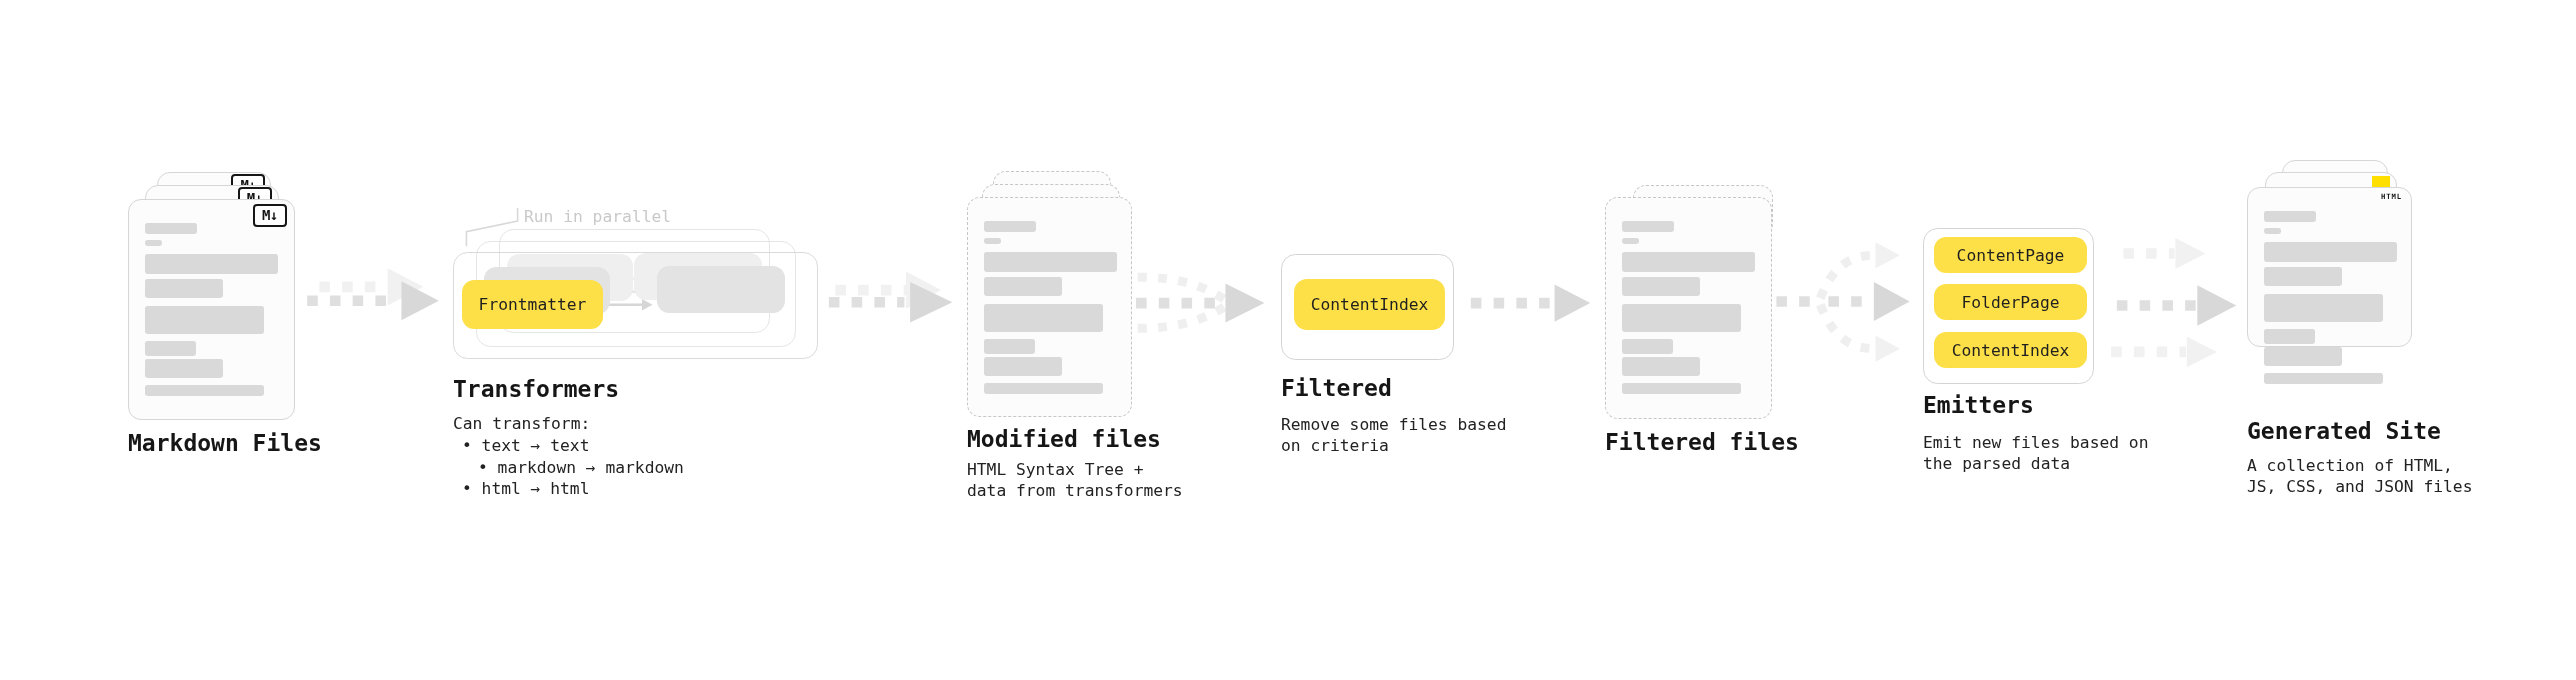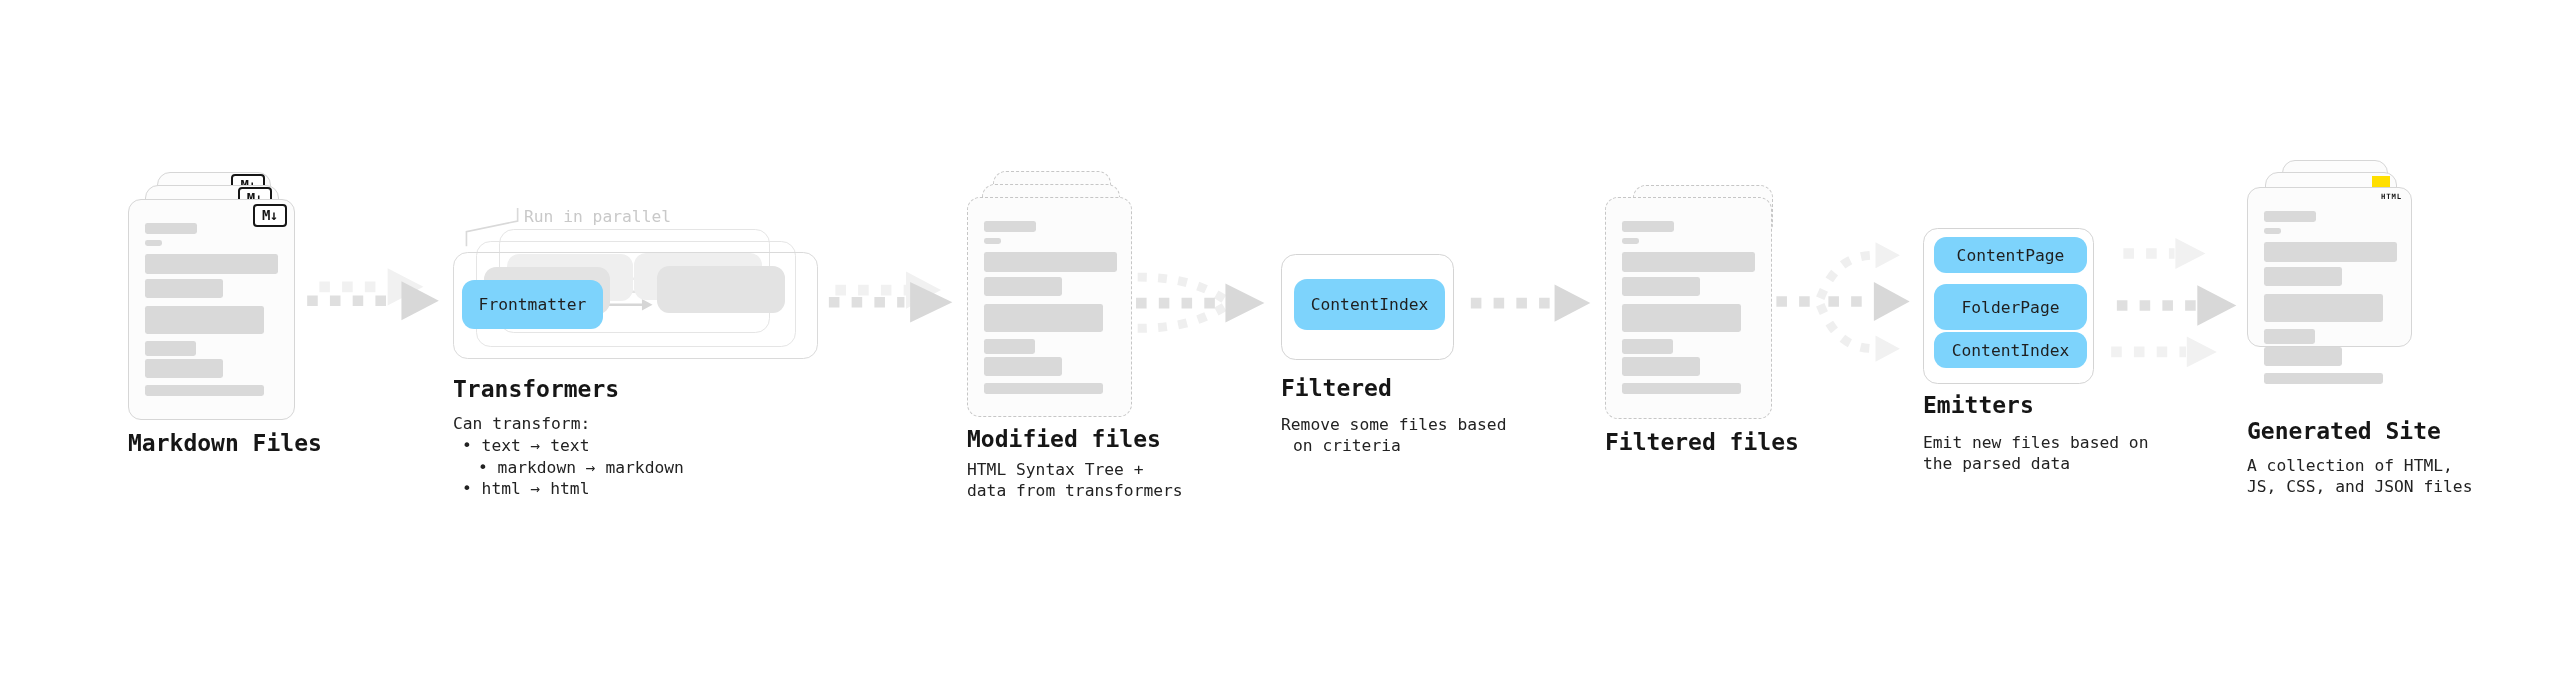--- a/index.html
+++ b/index.html
@@ -14,21 +14,21 @@
 
   
   .md-badge{position:absolute;box-sizing:border-box;width:34px;height:23px;border:2.4px solid #161616;border-radius:4.1px;
     background:#ffffff;color:#161616;font-weight:bold;font-size:14px;line-height:18px;text-align:center;letter-spacing:-0.8px;}
 
   
   .t-box{position:absolute;box-sizing:border-box;border:1.6px solid #e5e5e5;border-radius:14.6px;background:transparent;}
   .t-box.front{border-color:#dadada;}
 
   
-  .pill{position:absolute;box-sizing:border-box;background:#7dd3fc;border-radius:12.2px;display:flex;align-items:center;
+  .pill{position:absolute;box-sizing:border-box;background:#fde047;border-radius:12.2px;display:flex;align-items:center;
     justify-content:center;font-size:16.3px;font-weight:500;color:#1f1f1f;white-space:nowrap;}
   .pill.g1{background:#e3e3e3;}
   .pill.g2{background:#efefef;}
 
   
   .frame{position:absolute;box-sizing:border-box;background:#ffffff;border:1.6px solid #d4d4d4;border-radius:14.6px;}
 
   .stage-label{position:absolute;font-size:23px;font-weight:700;color:#161616;white-space:nowrap;}
   .caption{position:absolute;font-size:16.3px;font-weight:500;color:#222222;white-space:nowrap;}
   .annotation{position:absolute;font-size:16.3px;font-weight:500;color:#c9c9c9;white-space:nowrap;}
@@ -176,40 +176,40 @@
       </div>
   </div>
   <div class="stage-label" style="left:967px;top:426px;">Modified files</div>
   <div class="caption" style="left:967px;top:460px;">HTML Syntax Tree +</div>
   <div class="caption" style="left:967px;top:481px;">data from transformers</div>
 
   <div class="frame" style="left:1281px;top:254px;width:173px;height:106px;"></div>
   <div class="pill" style="left:1294px;top:279px;width:151px;height:51px;border-radius:13px;">ContentIndex</div>
   <div class="stage-label" style="left:1281px;top:375px;">Filtered</div>
   <div class="caption" style="left:1281px;top:415px;">Remove some files based</div>
-  <div class="caption" style="left:1281px;top:436px;margin-left:12px;">on criteria</div>
+  <div class="caption" style="left:1281px;top:436px;">on criteria</div>
 
   <div class="doc-card dashed" style="left:1633px;top:185px;width:140px;height:52px;"></div>
   <div class="doc-card dashed" style="left:1605px;top:197px;width:167px;height:222px;">
     <div class="doc-bars">
         <div class="bar" style="left: 16.3px; top: 23px; width: 52px; height: 10.6px;"></div>
         <div class="bar" style="left: 16.3px; top: 40px; width: 17px; height: 5.7px;"></div>
         <div class="bar" style="left: 16.3px; top: 54px; width: 133px; height: 19.5px;"></div>
         <div class="bar" style="left: 16.3px; top: 79px; width: 78px; height: 18.7px;"></div>
         <div class="bar" style="left: 16.3px; top: 106px; width: 119px; height: 28.4px;"></div>
         <div class="bar" style="left: 16.3px; top: 141px; width: 51px; height: 14.6px;"></div>
         <div class="bar" style="left: 16.3px; top: 159px; width: 78px; height: 18.7px;"></div>
         <div class="bar" style="left: 16.3px; top: 185px; width: 119px; height: 10.6px;"></div>
       </div>
   </div>
   <div class="stage-label" style="left:1605px;top:429px;">Filtered files</div>
 
   <div class="frame" style="left:1923px;top:228px;width:171px;height:156px;"></div>
   <div class="pill" style="left:1934px;top:237px;width:153px;height:36px;">ContentPage</div>
-  <div class="pill" style="left:1934px;top:284px;width:153px;height:46px;">FolderPage</div>
+  <div class="pill" style="left:1934px;top:284px;width:153px;height:36px;">FolderPage</div>
   <div class="pill" style="left:1934px;top:332px;width:153px;height:36px;">ContentIndex</div>
   <div class="stage-label" style="left:1923px;top:392px;">Emitters</div>
   <div class="caption" style="left:1923px;top:433px;">Emit new files based on</div>
   <div class="caption" style="left:1923px;top:454px;">the parsed data</div>
 
   <div class="doc-card" style="left:2282px;top:160px;width:106px;height:57px;">
     <div class="css-badge" style="right:4.9px;top:2.4px;">
       <span class="css-txt">CSS</span>
       <span class="css-bar"></span>
     </div>

